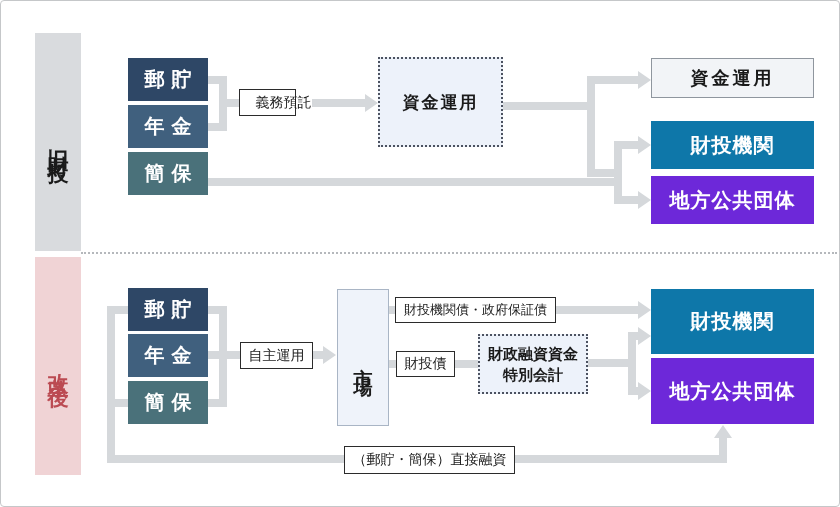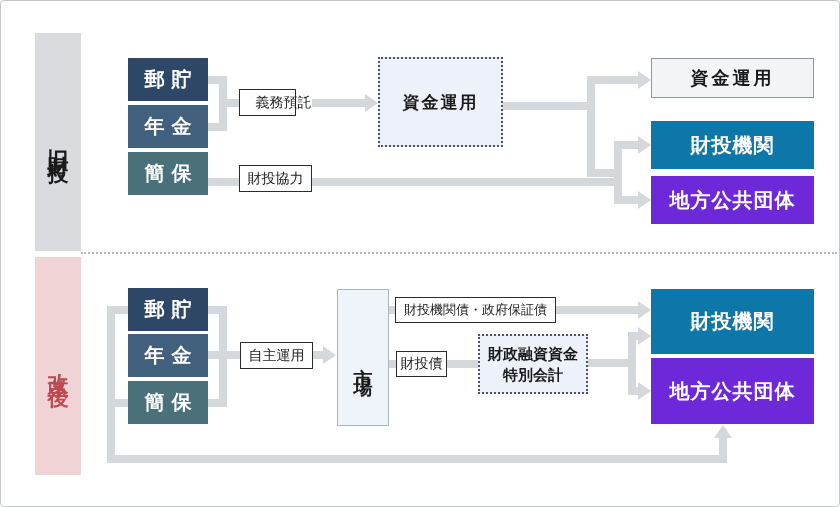--- a/index.html
+++ b/index.html
@@ -98,23 +98,20 @@
     <span>資金運用</span>
   </div>
 
   <div class="abs line" style="left:502px;top:101px;width:92px;height:8px;"></div>
   <div class="abs line" style="left:586px;top:75px;width:8px;height:101px;"></div>
   <div class="abs line" style="left:594px;top:75px;width:43px;height:8px;"></div>
   <div class="abs head-r" style="left:637px;top:70px;"></div>
   <div class="abs line" style="left:594px;top:168px;width:27px;height:8px;"></div>
 
   <div class="abs line" style="left:207px;top:177px;width:414px;height:8px;"></div>
-  <div class="abs lbl" style="left:238px;top:164px;width:73px;height:27px;">
-    <span>財投協力</span>
-  </div>
 
   <div class="abs line" style="left:613px;top:140px;width:8px;height:63px;"></div>
   <div class="abs line" style="left:621px;top:140px;width:16px;height:8px;"></div>
   <div class="abs head-r" style="left:637px;top:135px;"></div>
   <div class="abs line" style="left:621px;top:195px;width:16px;height:8px;"></div>
   <div class="abs head-r" style="left:637px;top:190px;"></div>
 
   <div class="abs dest-light" style="left:650px;top:57px;width:163px;height:40px;">
     <span>資金運用</span>
   </div>
@@ -154,21 +151,21 @@
     <span class="vtext">市場</span>
   </div>
 
   <div class="abs line" style="left:388px;top:305px;width:249px;height:8px;"></div>
   <div class="abs head-r" style="left:637px;top:300px;"></div>
   <div class="abs lbl" style="left:394px;top:296px;width:161px;height:26px;font-size:13px;">
     <span>財投機関債・政府保証債</span>
   </div>
 
   <div class="abs line" style="left:388px;top:359px;width:89px;height:8px;"></div>
-  <div class="abs lbl" style="left:395px;top:350px;width:51px;height:26px;align-items:center;">
+  <div class="abs lbl" style="left:395px;top:350px;width:59px;height:26px;align-items:center;">
     <span>財投債</span>
   </div>
   <div class="abs dotbox" style="left:477px;top:333px;width:110px;height:60px;font-size:15px;line-height:1.4;">
     <span>財政融資資金</span>
     <span>特別会計</span>
   </div>
 
   <div class="abs line" style="left:587px;top:358px;width:48px;height:8px;"></div>
   <div class="abs line" style="left:627px;top:331px;width:8px;height:63px;"></div>
   <div class="abs line" style="left:635px;top:331px;width:2px;height:8px;"></div>
@@ -179,14 +176,17 @@
   <div class="abs dest c-kikan" style="left:650px;top:288px;width:163px;height:65px;">
     <span>財投機関</span>
   </div>
   <div class="abs dest c-chihou" style="left:650px;top:357px;width:163px;height:66px;">
     <span>地方公共団体</span>
   </div>
 
   <div class="abs line" style="left:106px;top:454px;width:620px;height:8px;"></div>
   <div class="abs line" style="left:718px;top:435px;width:8px;height:27px;"></div>
   <div class="abs head-u" style="left:713px;top:424px;"></div>
+  <div class="abs lbl" style="left:343px;top:445px;width:171px;height:28px;">
+    <span>（郵貯・簡保）直接融資</span>
+  </div>
 
 </div>
 
 </body></html>

